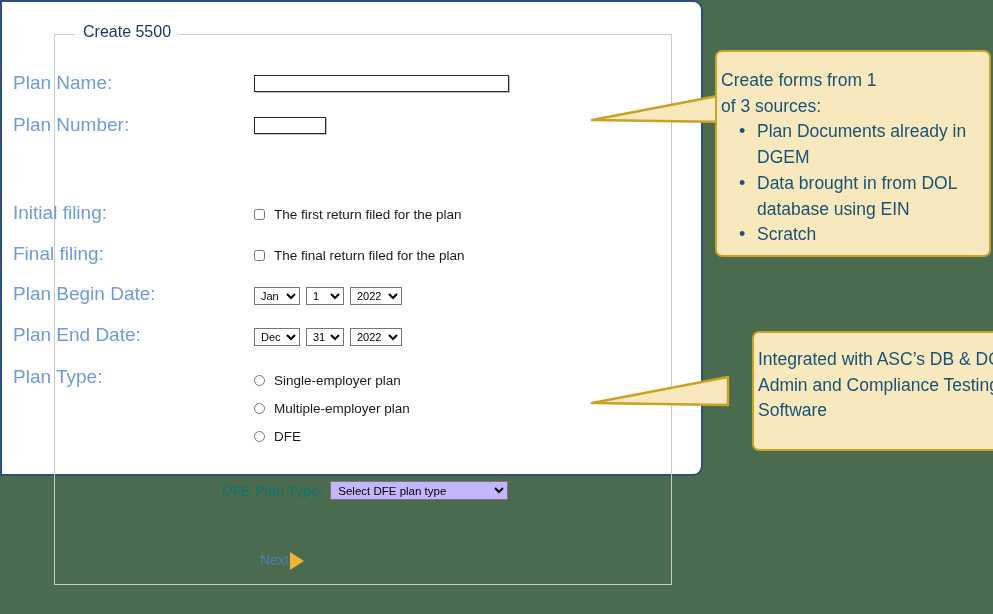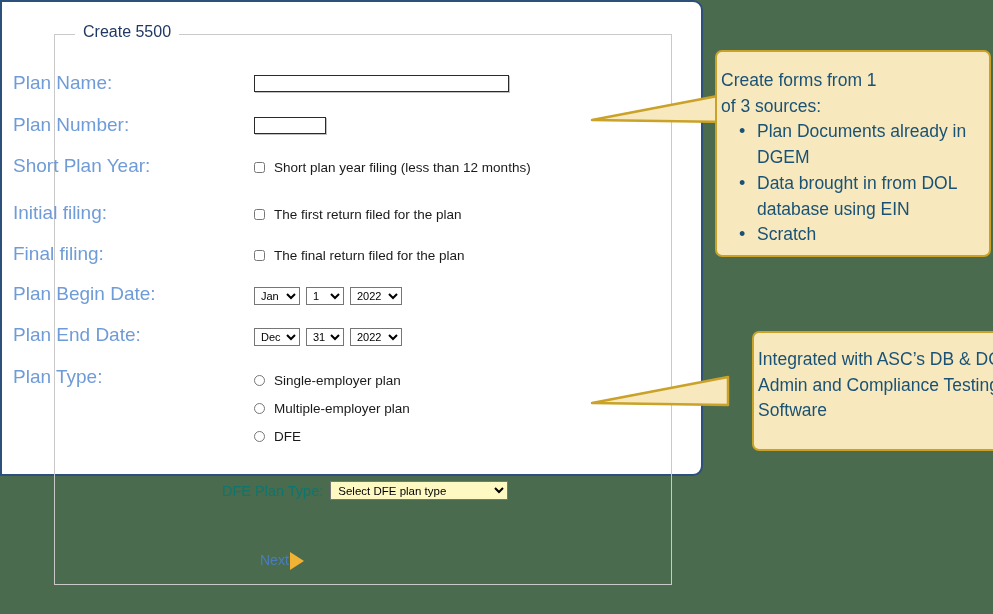--- a/index.html
+++ b/index.html
@@ -165,21 +165,21 @@
     color: #0f766e;
     white-space: nowrap;
     font-family: "Liberation Sans", sans-serif;
   }
   #dfe-select {
     width: 178px;
     height: 19px;
     font-size: 11.5px;
     font-family: "Liberation Sans", sans-serif;
     border: 1px solid #767676;
-    background: #fef9c3;
+    background: #c4b5fd;
     color: #000;
     box-sizing: border-box;
     padding: 0 1px 0 3px;
   }
 
   
   #next-button {
     position: absolute;
     left: 258px;
     top: 548px;
@@ -266,29 +266,20 @@
       </div>
     </div>
 
     <div class="form-row" style="top:112px;">
       <div class="row-label">Plan Number:</div>
       <div class="row-control" style="left:252px; top:1px;">
         <input class="txt-input txt-plan-number" type="text" value="" style="">
       </div>
     </div>
 
-    <div class="form-row" style="top:153px;">
-      <div class="row-label">Short Plan Year:</div>
-      <div class="row-control" style="left:252px; top:5px;">
-        <label class="cb-wrap">
-          <input type="checkbox" style="">
-          <span class="cb-text">Short plan year filing (less than 12 months)</span>
-        </label>
-      </div>
-    </div>
 
     <div class="form-row" style="top:200px;">
       <div class="row-label">Initial filing:</div>
       <div class="row-control" style="left:252px; top:5px;">
         <label class="cb-wrap">
           <input type="checkbox" style="">
           <span class="cb-text">The first return filed for the plan</span>
         </label>
       </div>
     </div>

